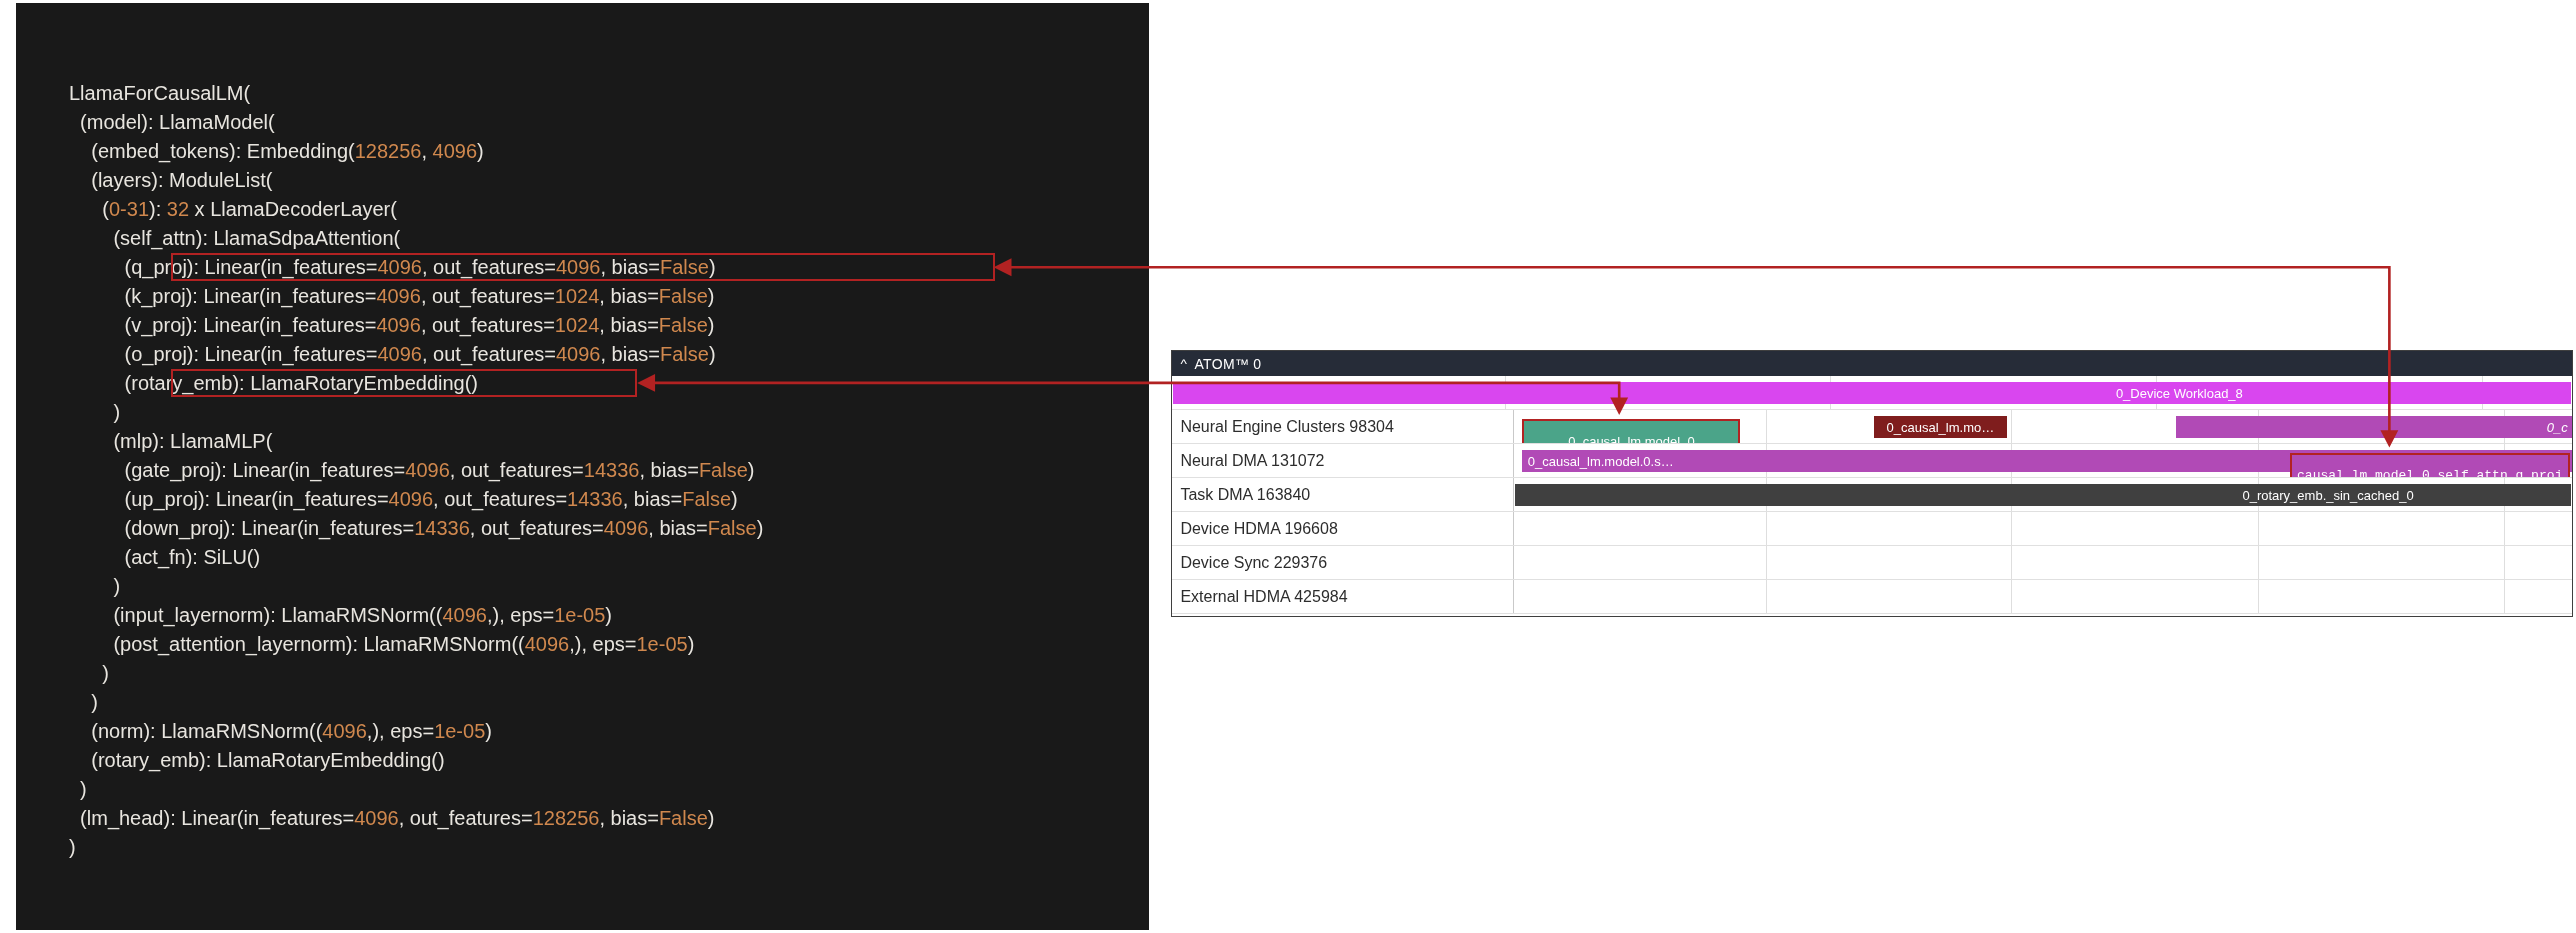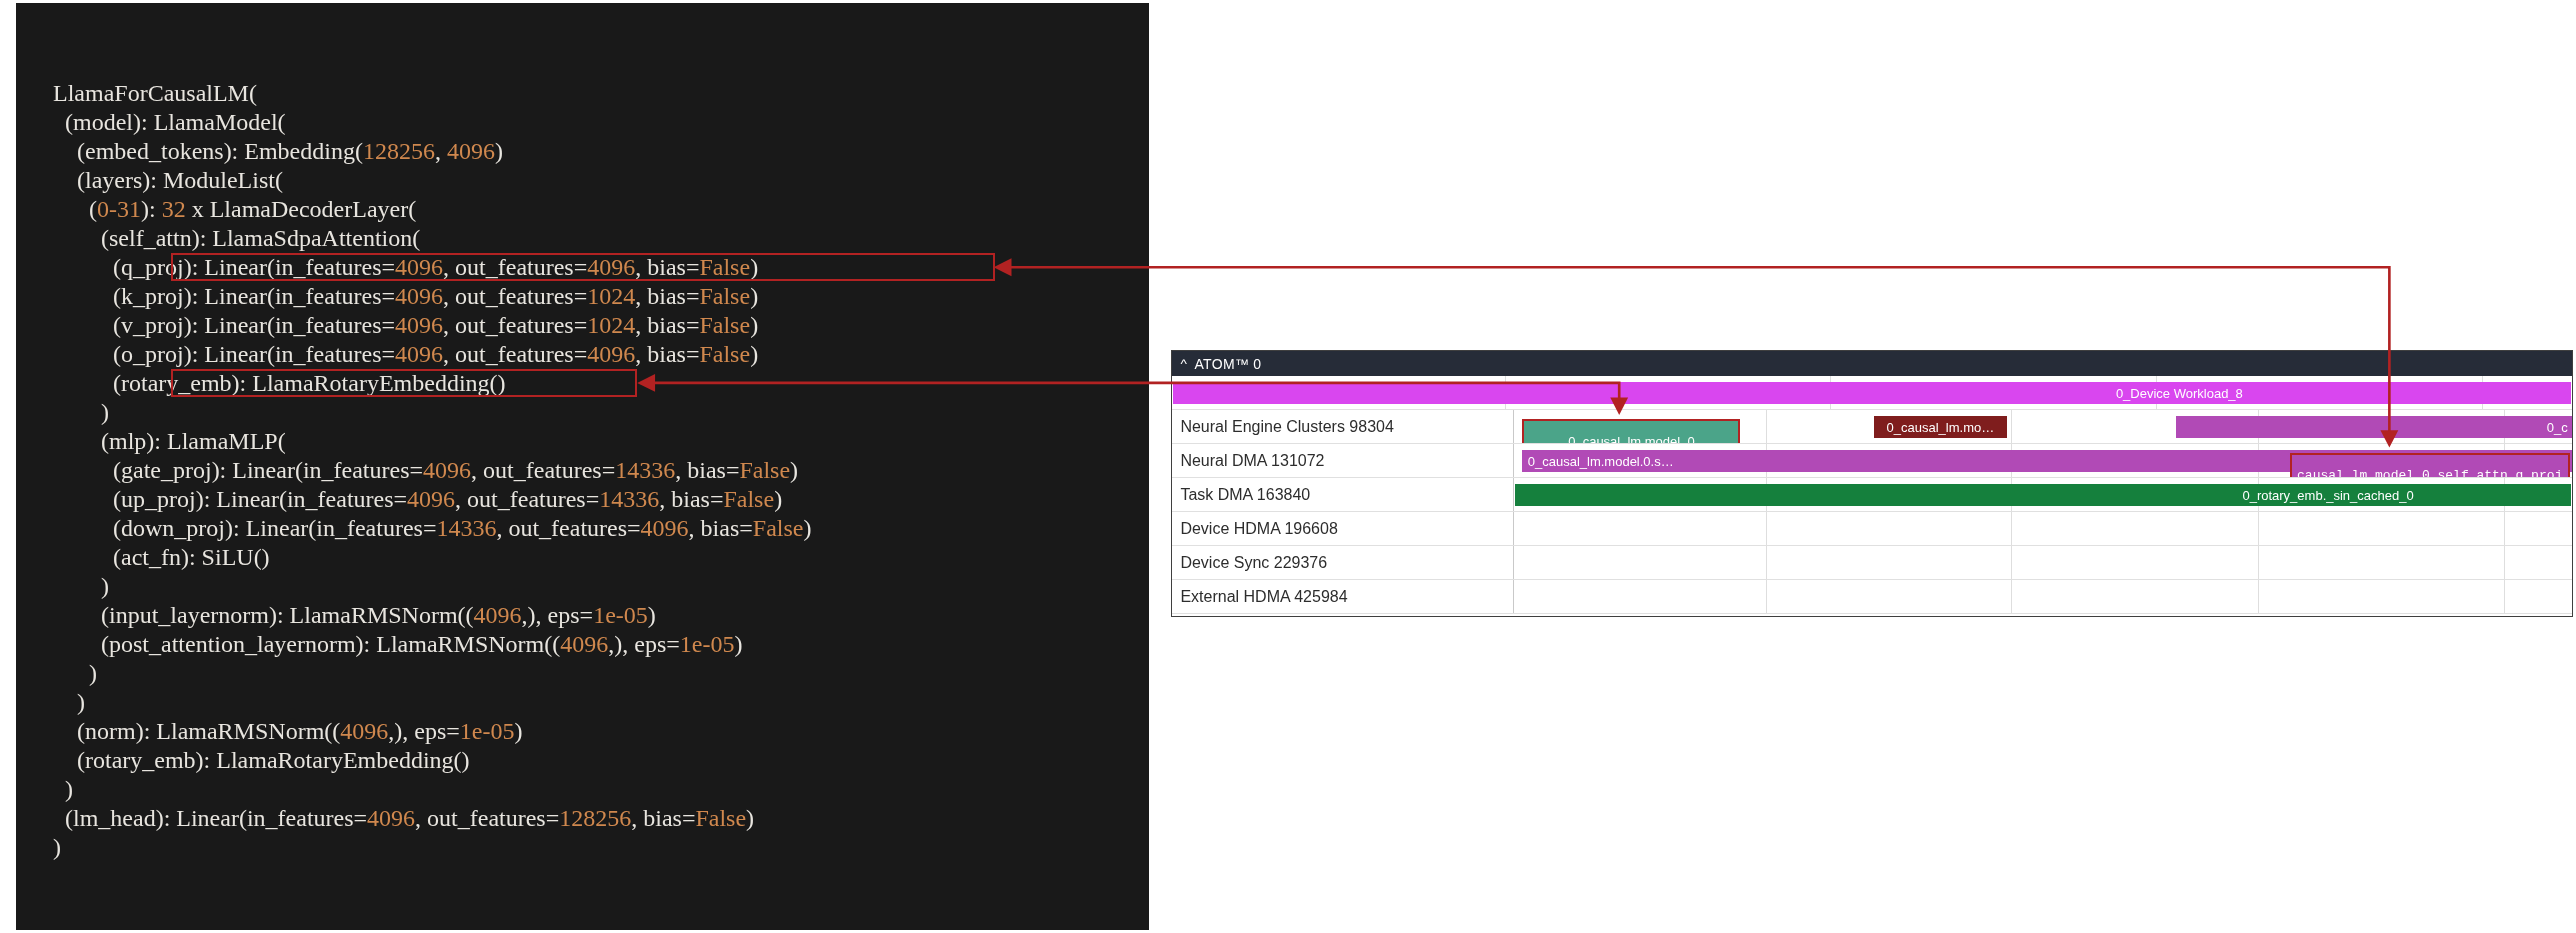--- a/index.html
+++ b/index.html
@@ -9,23 +9,23 @@
     font-family:"Liberation Sans", sans-serif;
   }
   .stage { position:absolute; inset:0; }
 
   
   .code-panel {
     position:absolute; left:16px; top:2.6px; width:1133px; height:927px;
     background:var(--code-bg,#191919);
   }
   .code {
-    position:absolute; left:37px; top:76px;
-    font-family:Liberation Serif, serif;
-    font-size:24px; line-height:29px; white-space:pre;
+    position:absolute; left:53px; top:76px;
+    font-family:Liberation Sans, sans-serif;
+    font-size:20px; line-height:29px; white-space:pre;
     color:var(--code-text,#e8e5df);
   }
   .code-line { height:29px; }
   .code .num { color:var(--code-number,#d0884e); }
 
   .hl-box { position:absolute; border:2.1px solid var(--highlight-red,#b22222); z-index:4; }
   #hl-qproj  { left:171px; top:253px; width:824px; height:28px; }
   #hl-rotary { left:171px; top:369px; width:466px;  height:28px; }
 
   
@@ -94,21 +94,21 @@
             <div class="gridline" style="left: 23.8%;"></div>
             <div class="gridline" style="left: 47%;"></div>
             <div class="gridline" style="left: 70.3%;"></div>
             <div class="gridline" style="left: 93.6%;"></div>
             <div class="bar hl" style="left: 0.8%; width: 20.6%; background: rgb(75, 164, 137);">
               <span class="bar-text">0_causal_lm.model_0</span>
             </div>
             <div class="bar" style="left: 34%; width: 12.6%; background: #7f1d1d;">
               <span class="bar-text">0_causal_lm.mo…</span>
             </div>
-            <div class="bar align-right" style="left: 62.6%; width: 37.4%; background: rgb(177, 74, 182);">
+            <div class="bar align-right" style="left: 62.6%; width: 37.4%; background: rgb(177, 74, 182); font-style: italic;">
               <span class="bar-text">0_c</span>
             </div>
           </div>
         </div>
         <div class="tl-row">
           <div class="tl-label">Neural DMA 131072</div>
           <div class="tl-track">
             <div class="gridline" style="left: 23.8%;"></div>
             <div class="gridline" style="left: 47%;"></div>
             <div class="gridline" style="left: 70.3%;"></div>
@@ -121,21 +121,21 @@
             </div>
           </div>
         </div>
         <div class="tl-row">
           <div class="tl-label">Task DMA 163840</div>
           <div class="tl-track">
             <div class="gridline" style="left: 23.8%;"></div>
             <div class="gridline" style="left: 47%;"></div>
             <div class="gridline" style="left: 70.3%;"></div>
             <div class="gridline" style="left: 93.6%;"></div>
-            <div class="bar" style="left: 0.1%; width: 99.8%; background: #15803d;">
+            <div class="bar" style="left: 0.1%; width: 99.8%; background: #404040;">
               <span class="bar-text" style="position: absolute; left: 77%; top: 50%; transform: translate(-50%, -50%);">0_rotary_emb._sin_cached_0</span>
             </div>
           </div>
         </div>
         <div class="tl-row">
           <div class="tl-label">Device HDMA 196608</div>
           <div class="tl-track">
             <div class="gridline" style="left: 23.8%;"></div>
             <div class="gridline" style="left: 47%;"></div>
             <div class="gridline" style="left: 70.3%;"></div>

